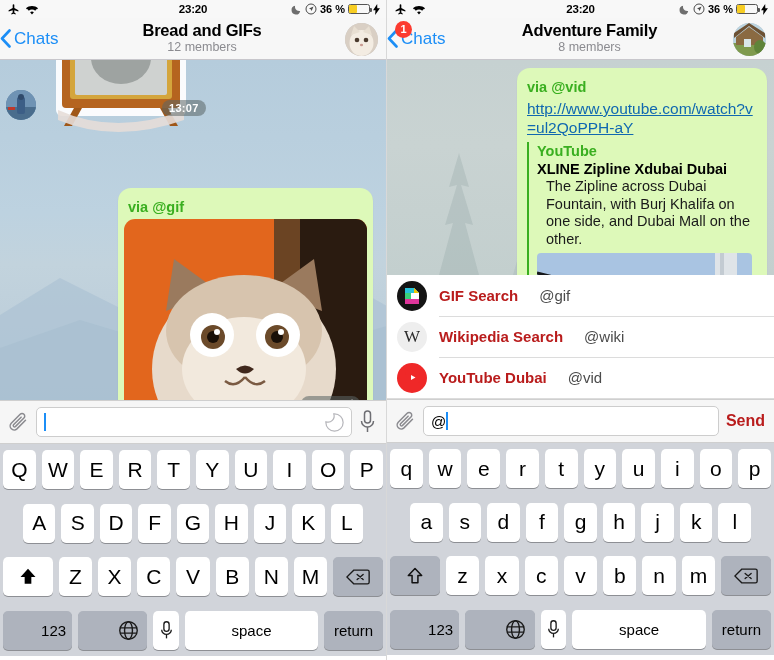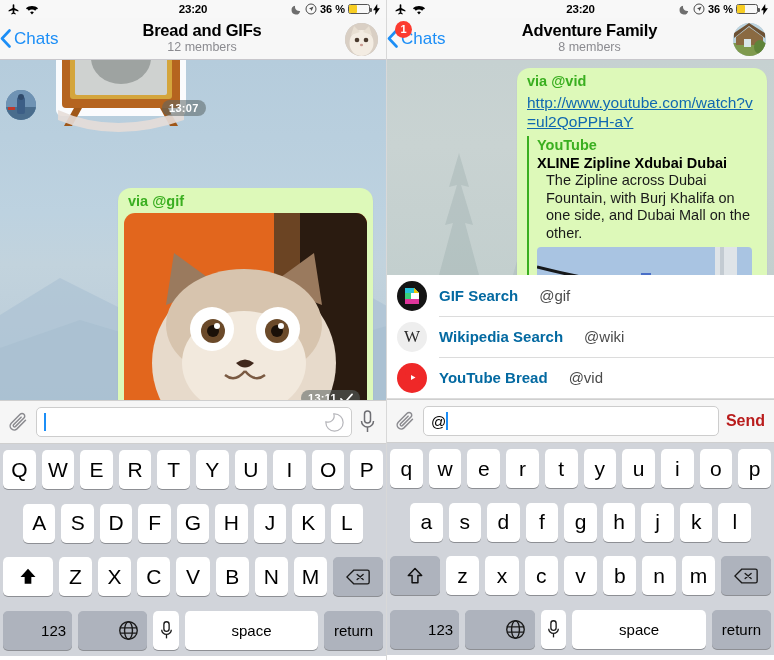--- a/index.html
+++ b/index.html
@@ -93,21 +93,21 @@
     position: absolute; background: rgba(90,100,100,.55); color: #fff;
     font-size: 11px; font-weight: bold; border-radius: 9px; padding: 2px 7px;
     letter-spacing: .3px;
   }
 
   
   .bubble-out {
     position: absolute; background: #ddf9b9; border-radius: 13px;
     box-shadow: 0 1px 1px rgba(0,0,0,.13);
   }
-  .via { color: #3aaf20; font-size: 14.5px; font-weight: bold; padding: 5px 10px 4px; }
+  .via { color: #3aaf20; font-size: 14.5px; font-weight: bold; padding: 11px 10px 4px; }
   .gifimg {
     width: 243px; height: 200px; border-radius: 11px; margin: 0 6px 6px;
     overflow: hidden; position: relative;
   }
   .gif-time { right: 13px; bottom: 13px; display: flex; align-items: center; gap: 3px; }
   .check { width: 13px; height: 11px; }
 
   .link-url {
     display: block; color: #1068b0; font-size: 15.5px; line-height: 19px;
     text-decoration: underline; padding: 0 10px 3px; word-break: break-all;
@@ -133,21 +133,21 @@
     content: ""; position: absolute; left: 52px; right: 0; top: 0;
     height: 1px; background: #dcdcdc;
   }
   .botlist::after {
     content: ""; display: block; height: 1px; background: #dcdcdc; margin-left: 0;
   }
   .boticon {
     width: 30px; height: 30px; border-radius: 50%; margin-right: 12px;
     display: flex; align-items: center; justify-content: center; flex: none;
   }
-  .bot-name { font-size: 15px; font-weight: bold; color: #0369a1; }
+  .bot-name { font-size: 15px; font-weight: bold; color: #b91c1c; }
   .bot-handle { font-size: 15px; color: #4b4b4b; margin-left: 21px; }
 
   
   .inputbar {
     height: 44px; background: #f6f6f6; border-top: 1px solid #cfcfcf;
     border-bottom: 1px solid #cfcfcf;
     display: flex; align-items: center; padding: 0 8px; gap: 7px;
   }
   .clip { width: 21px; height: 23px; flex: none; }
   .field {
@@ -531,21 +531,21 @@
         <span class="bot-name">Wikipedia Search</span>
         <span class="bot-handle">@wiki</span>
       </div>
       <div class="botrow">
         <span class="boticon" style="background:#ef2828">
           <svg width="15" height="11" viewBox="0 0 15 11">
               <rect width="15" height="11" rx="2.5" fill="#ef2828"></rect>
               <path d="M6 3l4.5 2.5L6 8z" fill="#fff"></path>
             </svg>
         </span>
-        <span class="bot-name">YouTube Bread</span>
+        <span class="bot-name">YouTube Dubai</span>
         <span class="bot-handle">@vid</span>
       </div>
     </div>
 
     <div class="inputbar">
       <span class="clip">
         <svg width="21" height="23" viewBox="0 0 24 24">
             <path d="M20 9.5 10.2 19.3a4.6 4.6 0 0 1-6.5-6.5L13.9 2.6a3 3 0 0 1 4.3 4.3L8.4 16.7a1.5 1.5 0 0 1-2.1-2.1L15 5.9" fill="none" stroke="#8a8a8f" stroke-width="1.7" stroke-linecap="round"></path>
           </svg>
       </span>

